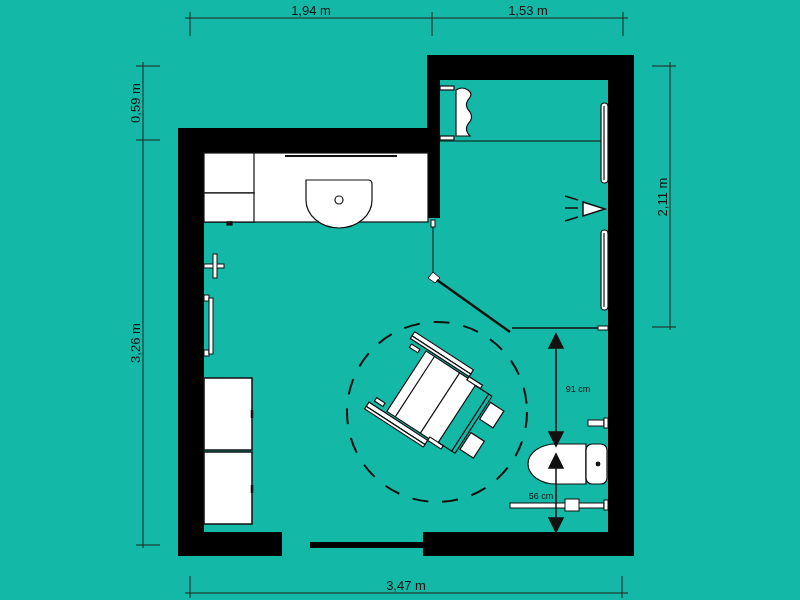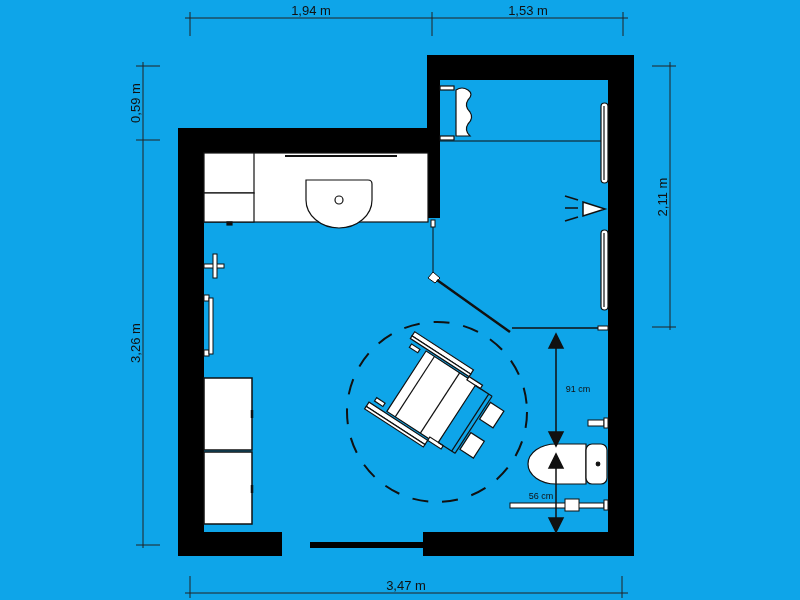--- a/index.html
+++ b/index.html
@@ -1,16 +1,16 @@
 <!DOCTYPE html>
 <html><head>
 <meta charset="utf-8">
 <style>
   html, body { margin: 0; padding: 0; background: #ffffff; }
-  #canvas { position: relative; width: 800px; height: 600px; overflow: hidden; background: #0ea5e9; }
+  #canvas { position: relative; width: 800px; height: 600px; overflow: hidden; background: #14b8a6; }
   svg { position: absolute; left: 0; top: 0; }
   .dim-text { font-family: "Liberation Sans", sans-serif; font-size: 13px; fill: #111; }
   .small-text { font-family: "Liberation Sans", sans-serif; font-size: 9px; fill: #111; }
 </style>
 </head>
 <body>
 
 <div id="canvas">
 <svg width="800" height="600" viewBox="0 0 800 600">
 

